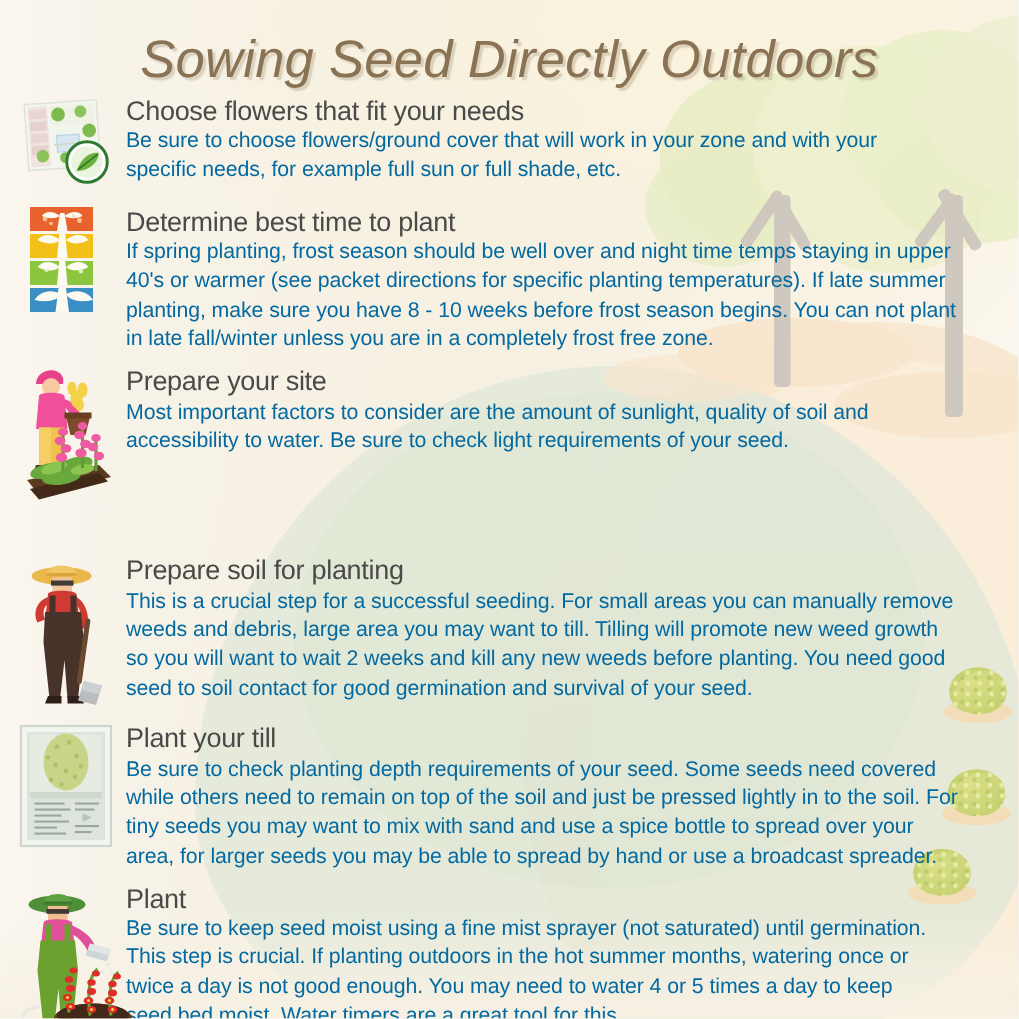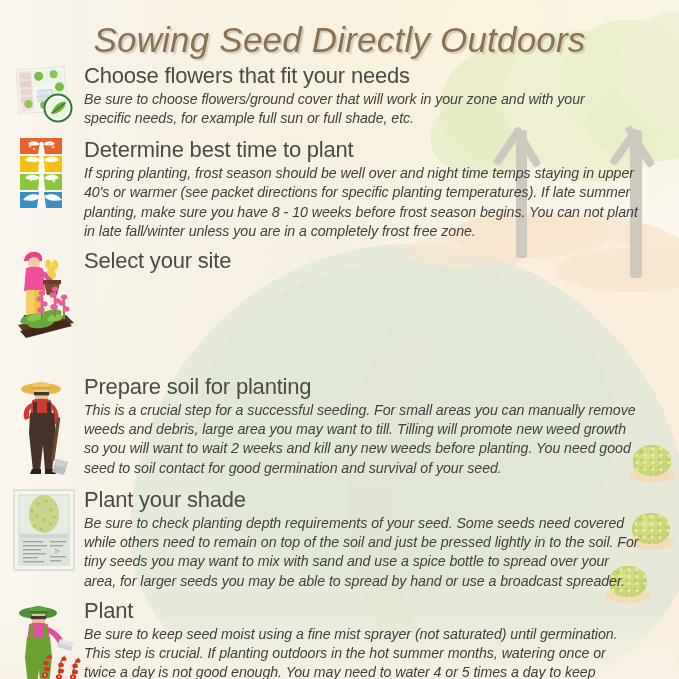--- a/index.html
+++ b/index.html
@@ -206,33 +206,32 @@
     width: 72px;
     position: relative;
   }
   .step-body {
     flex: 1 1 auto;
     padding-left: 2px;
     padding-top: 2px;
   }
   .step-head {
     font-family: "Liberation Sans", sans-serif;
-    font-size: 22px;
+    font-size: 18px;
     font-weight: normal;
     color: #4a4a48;
     line-height: 1.12;
     margin: 0 0 1px 0;
     letter-spacing: -0.2px;
   }
   .step-text {
     font-family: "Liberation Sans", sans-serif;
-    font-style: italic;
     font-size: 14.2px;
     line-height: 1.36;
-    color: #404040;
+    color: #0369a1;
     margin: 0;
     letter-spacing: -0.05px;
   }
 
   
   #step-0 { margin-bottom: 8px; }
   #step-1 { margin-bottom: 6px; }
   #step-2 { margin-bottom: 8px; }
   #step-3 { margin-bottom: 8px; margin-top: 34px; }
   #step-4 { margin-bottom: 6px; }
@@ -429,21 +428,22 @@
               <ellipse cx="47" cy="54" rx="3.6" ry="2.8"></ellipse>
                 <ellipse cx="44" cy="60" rx="3.8" ry="3"></ellipse>
               <ellipse cx="54" cy="50" rx="3.2" ry="2.6"></ellipse>
                 <ellipse cx="52" cy="56" rx="3.4" ry="2.8"></ellipse>
               <ellipse cx="56" cy="62" rx="3.4" ry="2.8"></ellipse>
             </g>
           </g>
         </svg>
       </div>
       <div class="step-body">
-        <div class="step-head">Select your site</div>
+        <div class="step-head">Prepare your site</div>
+        <div class="step-text">Most important factors to consider are the amount of sunlight, quality of soil and accessibility to water. Be sure to check light  requirements of your seed.</div>
       </div>
     </div>
 
     <div class="step" id="step-3">
       <div class="step-icon">
         <svg class="icon-art" width="68" height="104" viewBox="0 0 68 104" aria-hidden="true">
 
           <ellipse cx="31" cy="16" rx="20" ry="6" fill="#e8b84b"></ellipse>
           <path d="M21 15 C21 7, 41 7, 41 15 Z" fill="#f0c662"></path>
           <path d="M21 14 h20 v2 h-20 Z" fill="#d9a63c"></path>
@@ -507,21 +507,21 @@
             <rect x="40" y="55" width="16" height="1.4"></rect>
             <rect x="40" y="59" width="13" height="1.4"></rect>
             <rect x="40" y="70" width="16" height="1.4"></rect>
             <rect x="40" y="74" width="11" height="1.4"></rect>
           </g>
           <path d="M45 62 l6 3 l-6 3 Z" fill="#b9c4ba"></path>
           <rect x="4" y="4" width="60" height="80" fill="none" stroke="#cdd6ce" stroke-width="1.4"></rect>
         </svg>
       </div>
       <div class="step-body">
-        <div class="step-head">Plant your shade</div>
+        <div class="step-head">Plant your till</div>
         <div class="step-text">Be sure to check planting depth requirements of  your seed.  Some seeds need covered while others need to remain on top of the soil and just be pressed lightly in to the  soil. For tiny seeds you may want to mix with sand and use a spice bottle to spread over your area, for larger seeds you may be able to spread by hand or use a broadcast spreader.</div>
       </div>
     </div>
 
     <div class="step" id="step-5">
       <div class="step-icon">
         <svg class="icon-art" width="80" height="104" viewBox="0 0 80 104" aria-hidden="true">
 
           <ellipse cx="28" cy="16" rx="19" ry="6" fill="#4f8f3a"></ellipse>
           <path d="M19 15 C19 7, 38 7, 38 15 Z" fill="#5fa245"></path>

